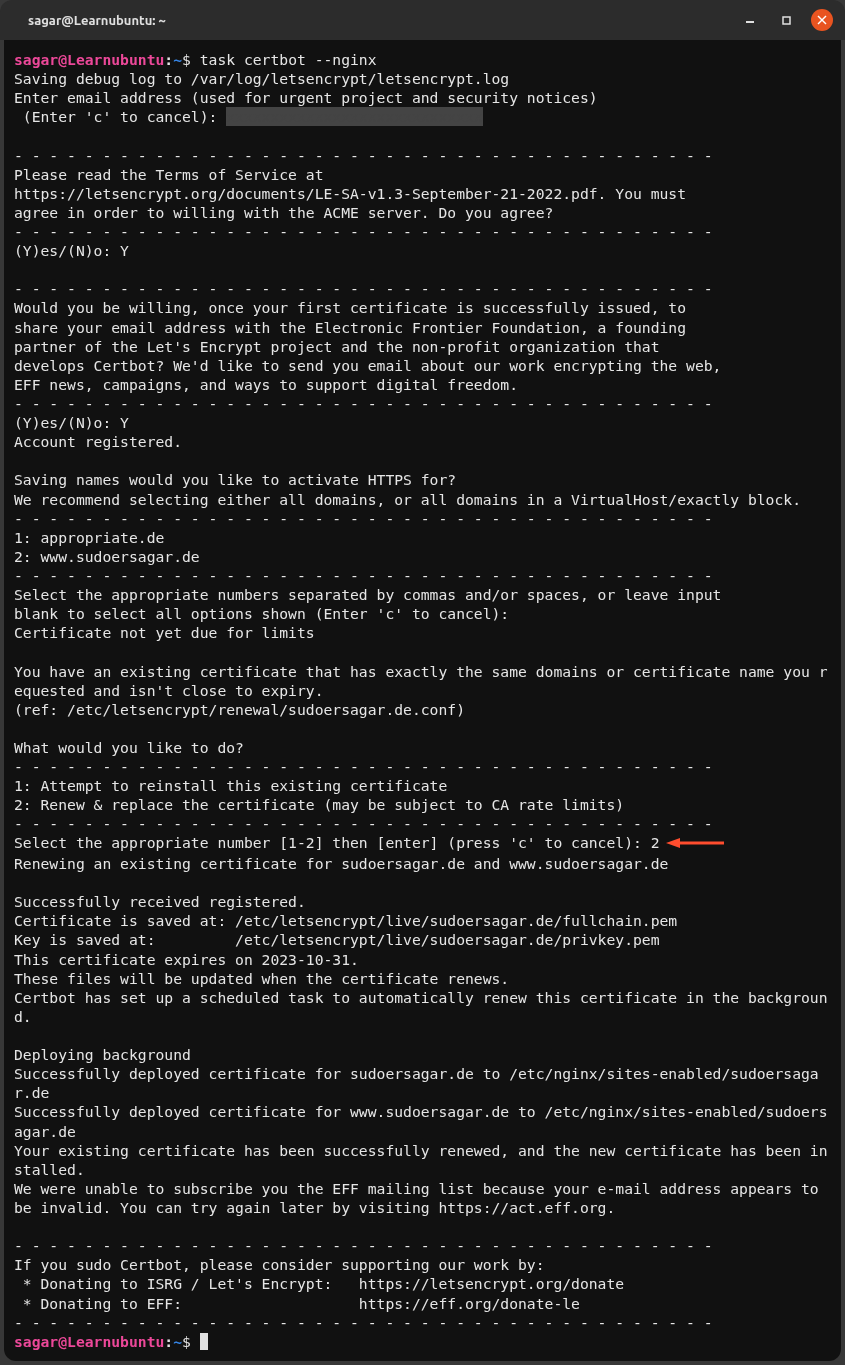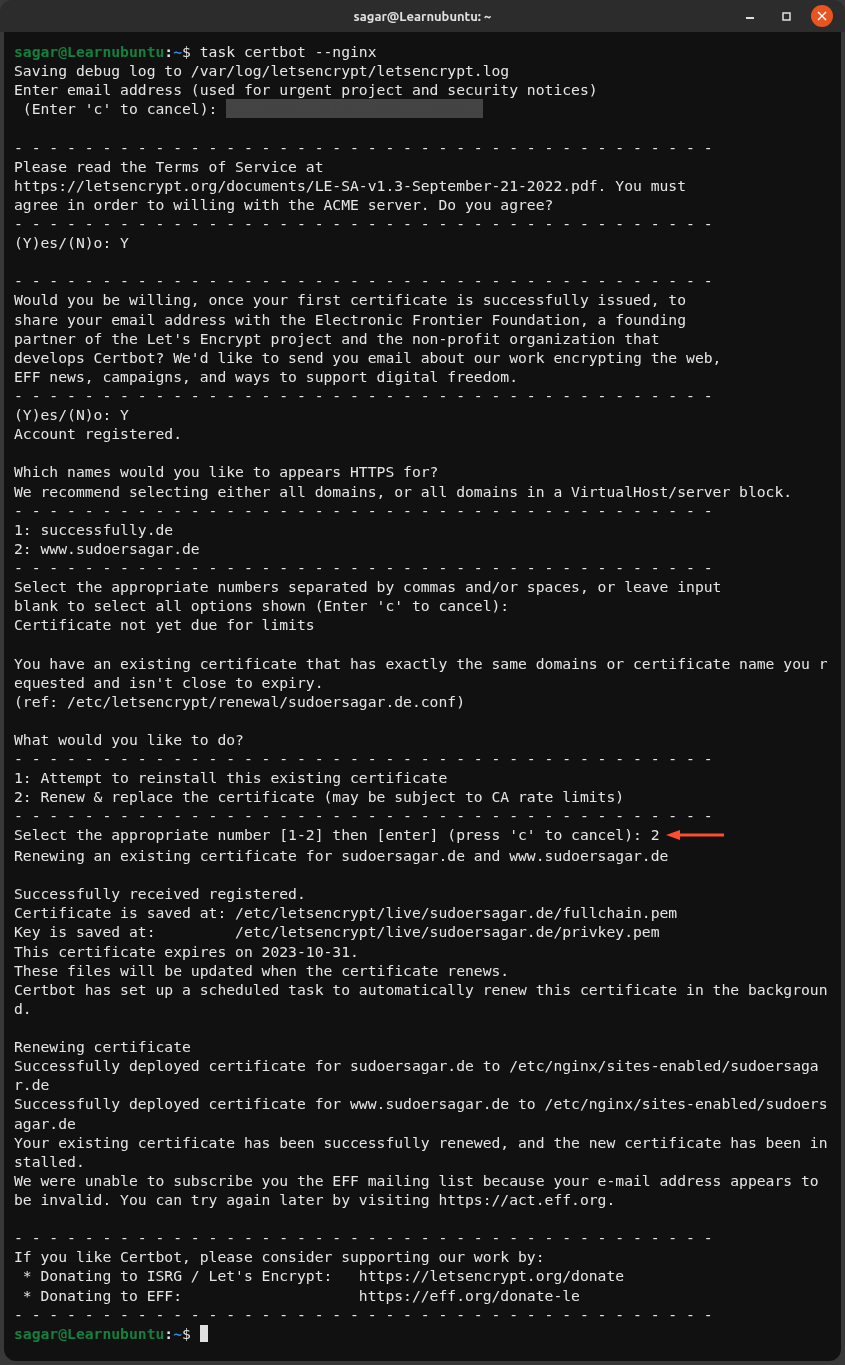--- a/index.html
+++ b/index.html
@@ -12,26 +12,26 @@
       font-family: 'DejaVu Sans Mono', 'Liberation Mono', monospace;
       width: 845px;
       height: 1365px;
       display: flex;
       flex-direction: column;
       border-radius: 12px;
       overflow: hidden;
     }
     .titlebar {
       background: #2c2c2c;
-      height: 32px;
+      height: 40px;
       display: flex;
       align-items: center;
-      justify-content: center;
+      justify-content: flex-start;
       position: relative;
-      padding: 0 16px;
+      padding: 0 28px;
     }
     .titlebar-title {
       color: #e0e0e0;
       font-size: 13px;
       font-weight: bold;
       font-family: 'Ubuntu', sans-serif;
     }
     .window-controls {
       position: absolute;
       right: 12px;
@@ -69,21 +69,21 @@
       color: #e6e6e6;
       font-size: 14.7px;
       line-height: 1.3;
       white-space: pre-wrap;
       word-break: break-all;
       overflow: hidden;
       border-radius: 0 0 12px 12px;
       margin: 0 4px 4px 4px;
     }
     .prompt-user {
-      color: #15803d;
+      color: #ec4899;
       font-weight: bold;
     }
     .prompt-colon {
       color: #e6e6e6;
       font-weight: bold;
     }
     .prompt-path {
       color: #3584e4;
       font-weight: bold;
     }
@@ -148,24 +148,24 @@
 <span>- - - - - - - - - - - - - - - - - - - - - - - - - - - - - - - - - - - - - - - -</span>
 <span>Would you be willing, once your first certificate is successfully issued, to</span>
 <span>share your email address with the Electronic Frontier Foundation, a founding</span>
 <span>partner of the Let's Encrypt project and the non-profit organization that</span>
 <span>develops Certbot? We'd like to send you email about our work encrypting the web,</span>
 <span>EFF news, campaigns, and ways to support digital freedom.</span>
 <span>- - - - - - - - - - - - - - - - - - - - - - - - - - - - - - - - - - - - - - - -</span>
 <span>(Y)es/(N)o: Y</span>
 <span>Account registered.</span>
 
-<span>Which names would you like to appears HTTPS for?</span>
-<span>We recommend selecting either all domains, or all domains in a VirtualHost/server block.</span>
-<span>- - - - - - - - - - - - - - - - - - - - - - - - - - - - - - - - - - - - - - - -</span>
-<span>1: successfully.de</span>
+<span>Saving names would you like to activate HTTPS for?</span>
+<span>We recommend selecting either all domains, or all domains in a VirtualHost/exactly block.</span>
+<span>- - - - - - - - - - - - - - - - - - - - - - - - - - - - - - - - - - - - - - - -</span>
+<span>1: appropriate.de</span>
 <span>2: www.sudoersagar.de</span>
 <span>- - - - - - - - - - - - - - - - - - - - - - - - - - - - - - - - - - - - - - - -</span>
 <span>Select the appropriate numbers separated by commas and/or spaces, or leave input</span>
 <span>blank to select all options shown (Enter 'c' to cancel): </span>
 <span>Certificate not yet due for limits</span>
 
 <span>You have an existing certificate that has exactly the same domains or certificate name you requested and isn't close to expiry.</span>
 <span>(ref: /etc/letsencrypt/renewal/sudoersagar.de.conf)</span>
 
 <span>What would you like to do?</span>
@@ -179,24 +179,24 @@
       </svg></span>
 <span>Renewing an existing certificate for sudoersagar.de and www.sudoersagar.de</span>
 
 <span>Successfully received registered.</span>
 <span>Certificate is saved at: /etc/letsencrypt/live/sudoersagar.de/fullchain.pem</span>
 <span>Key is saved at:         /etc/letsencrypt/live/sudoersagar.de/privkey.pem</span>
 <span>This certificate expires on 2023-10-31.</span>
 <span>These files will be updated when the certificate renews.</span>
 <span>Certbot has set up a scheduled task to automatically renew this certificate in the background.</span>
 
-<span>Renewing certificate</span>
+<span>Deploying background</span>
 <span>Successfully deployed certificate for sudoersagar.de to /etc/nginx/sites-enabled/sudoersagar.de</span>
 <span>Successfully deployed certificate for www.sudoersagar.de to /etc/nginx/sites-enabled/sudoersagar.de</span>
 <span>Your existing certificate has been successfully renewed, and the new certificate has been installed.</span>
 <span>We were unable to subscribe you the EFF mailing list because your e-mail address appears to be invalid. You can try again later by visiting https://act.eff.org.</span>
 
 <span>- - - - - - - - - - - - - - - - - - - - - - - - - - - - - - - - - - - - - - - -</span>
-<span>If you like Certbot, please consider supporting our work by:</span>
+<span>If you sudo Certbot, please consider supporting our work by:</span>
 <span> * Donating to ISRG / Let's Encrypt:   https://letsencrypt.org/donate</span>
 <span> * Donating to EFF:                    https://eff.org/donate-le</span>
 <span>- - - - - - - - - - - - - - - - - - - - - - - - - - - - - - - - - - - - - - - -</span>
 <span class="prompt-user">sagar@Learnubuntu</span><span class="prompt-colon">:</span><span class="prompt-path">~</span><span class="prompt-dollar">$</span> <span class="cursor"></span></div>
 
 </body></html>

